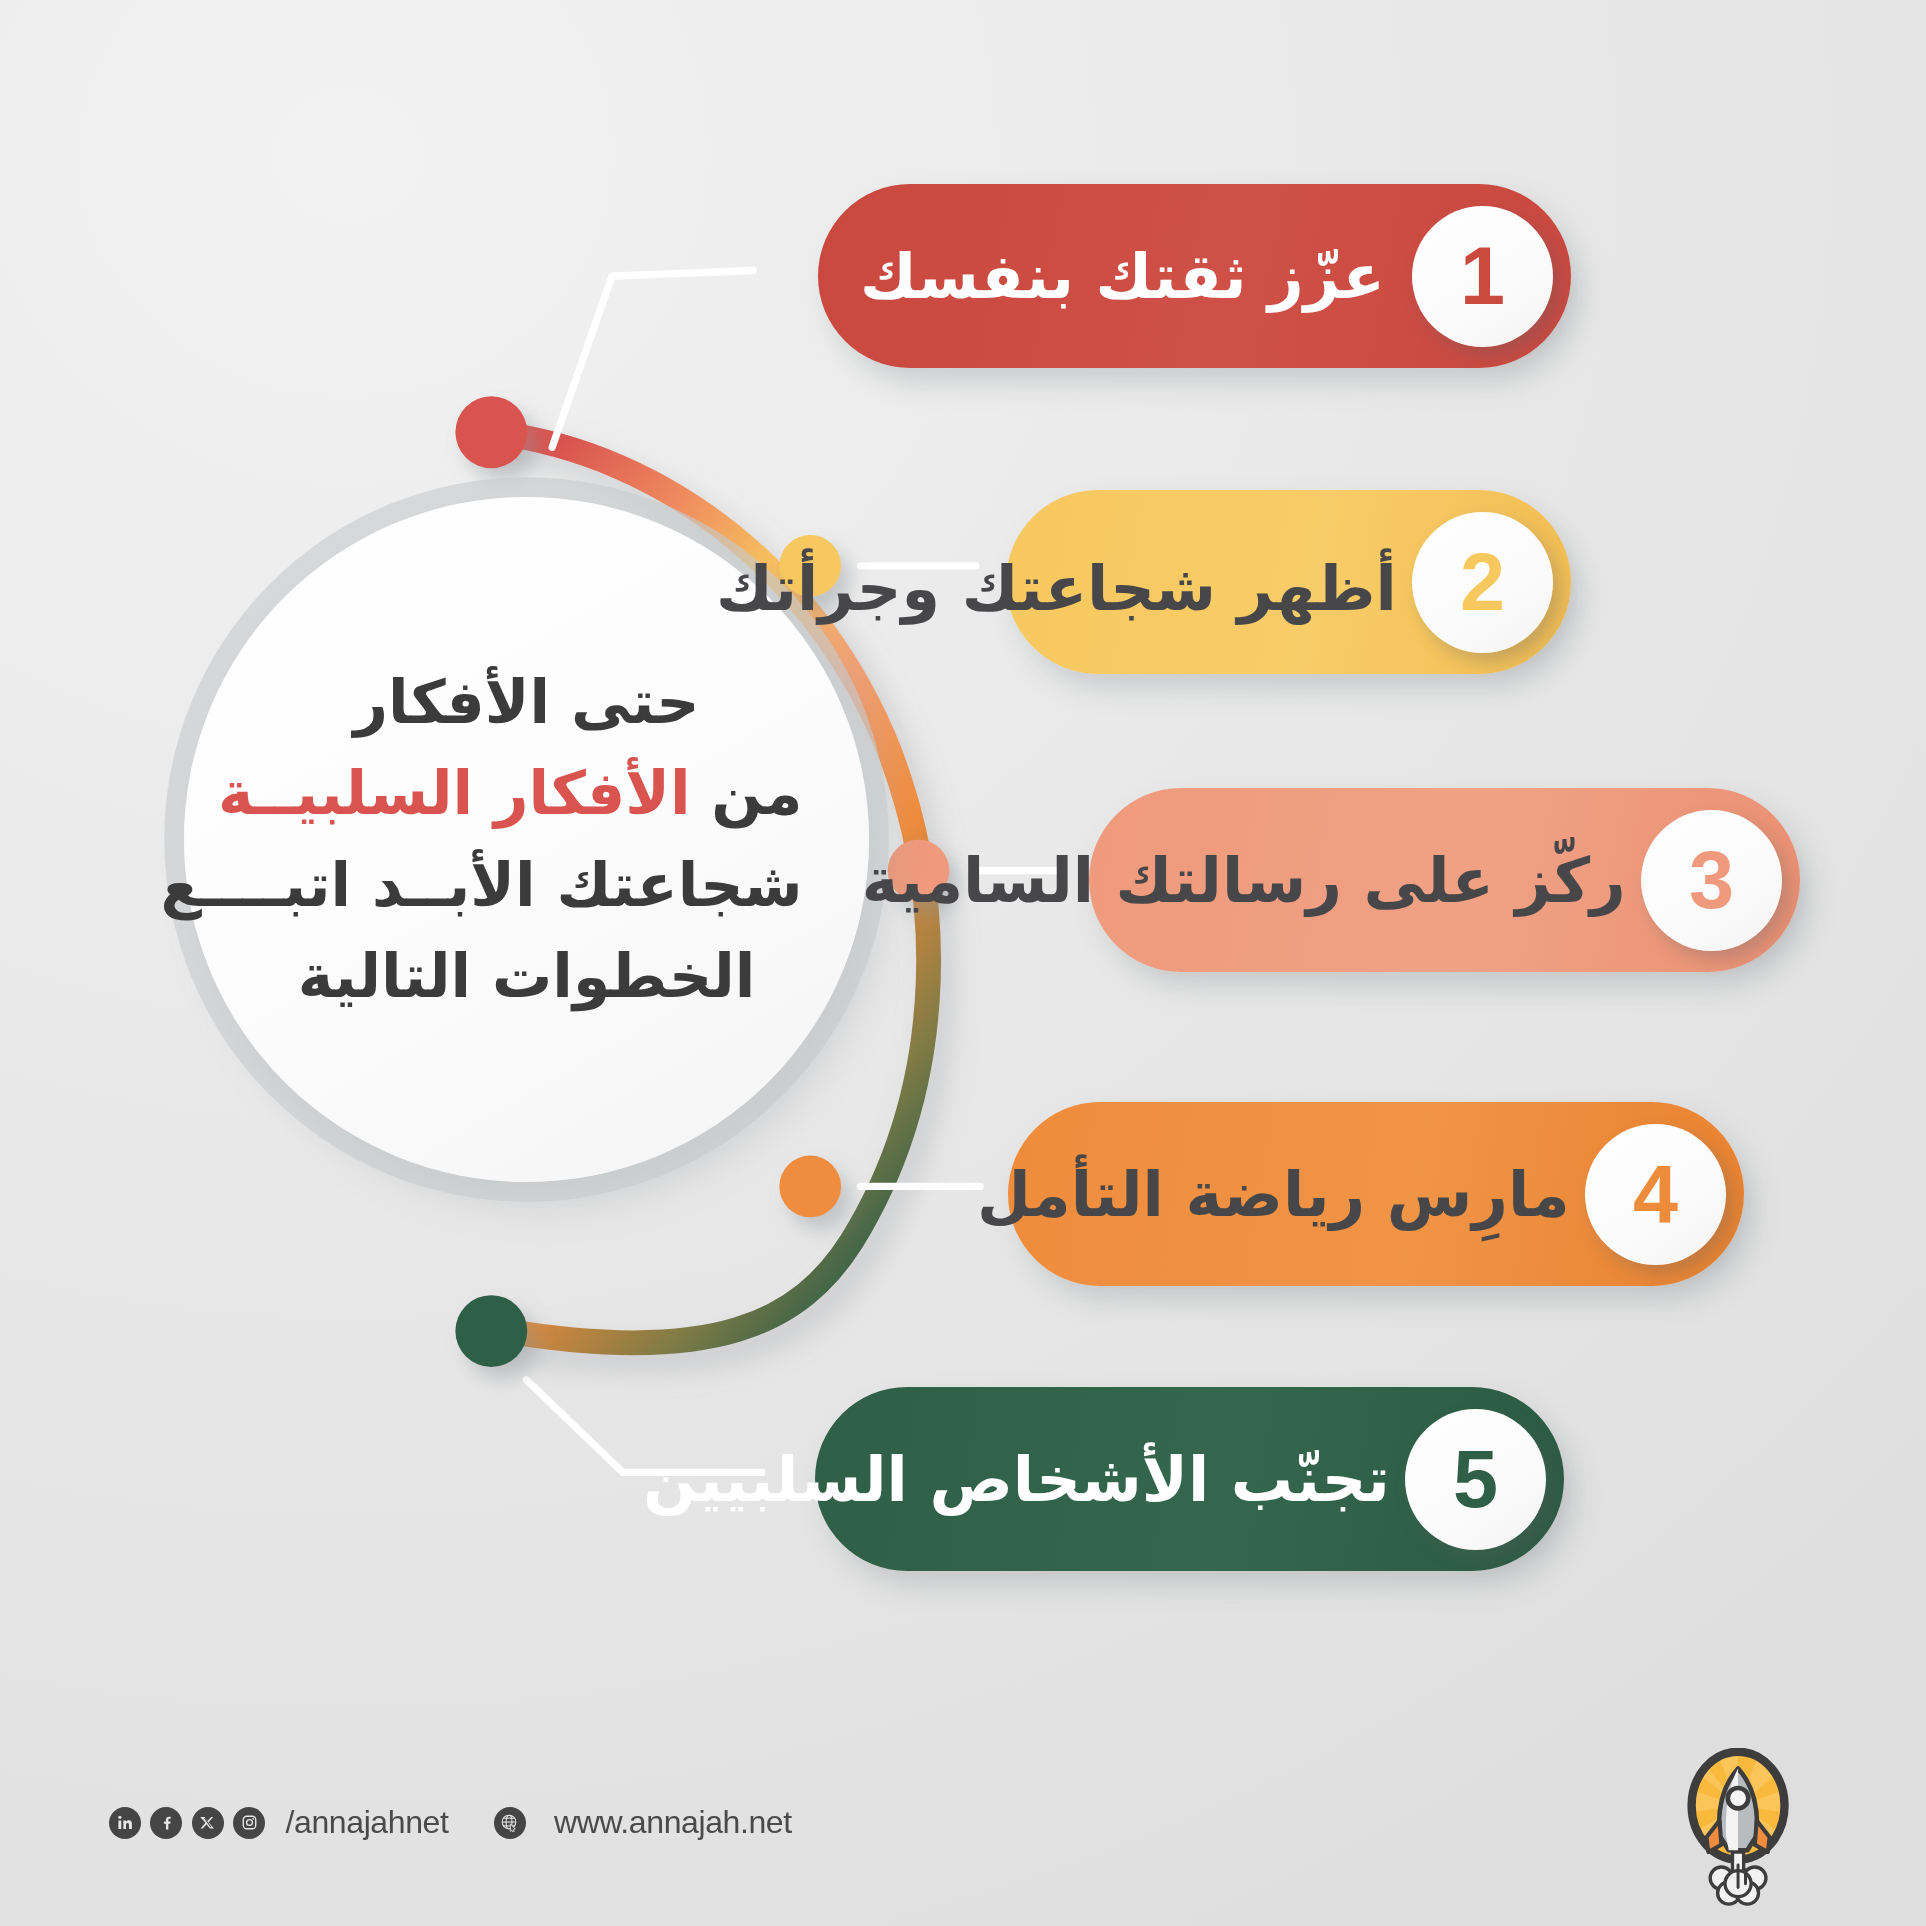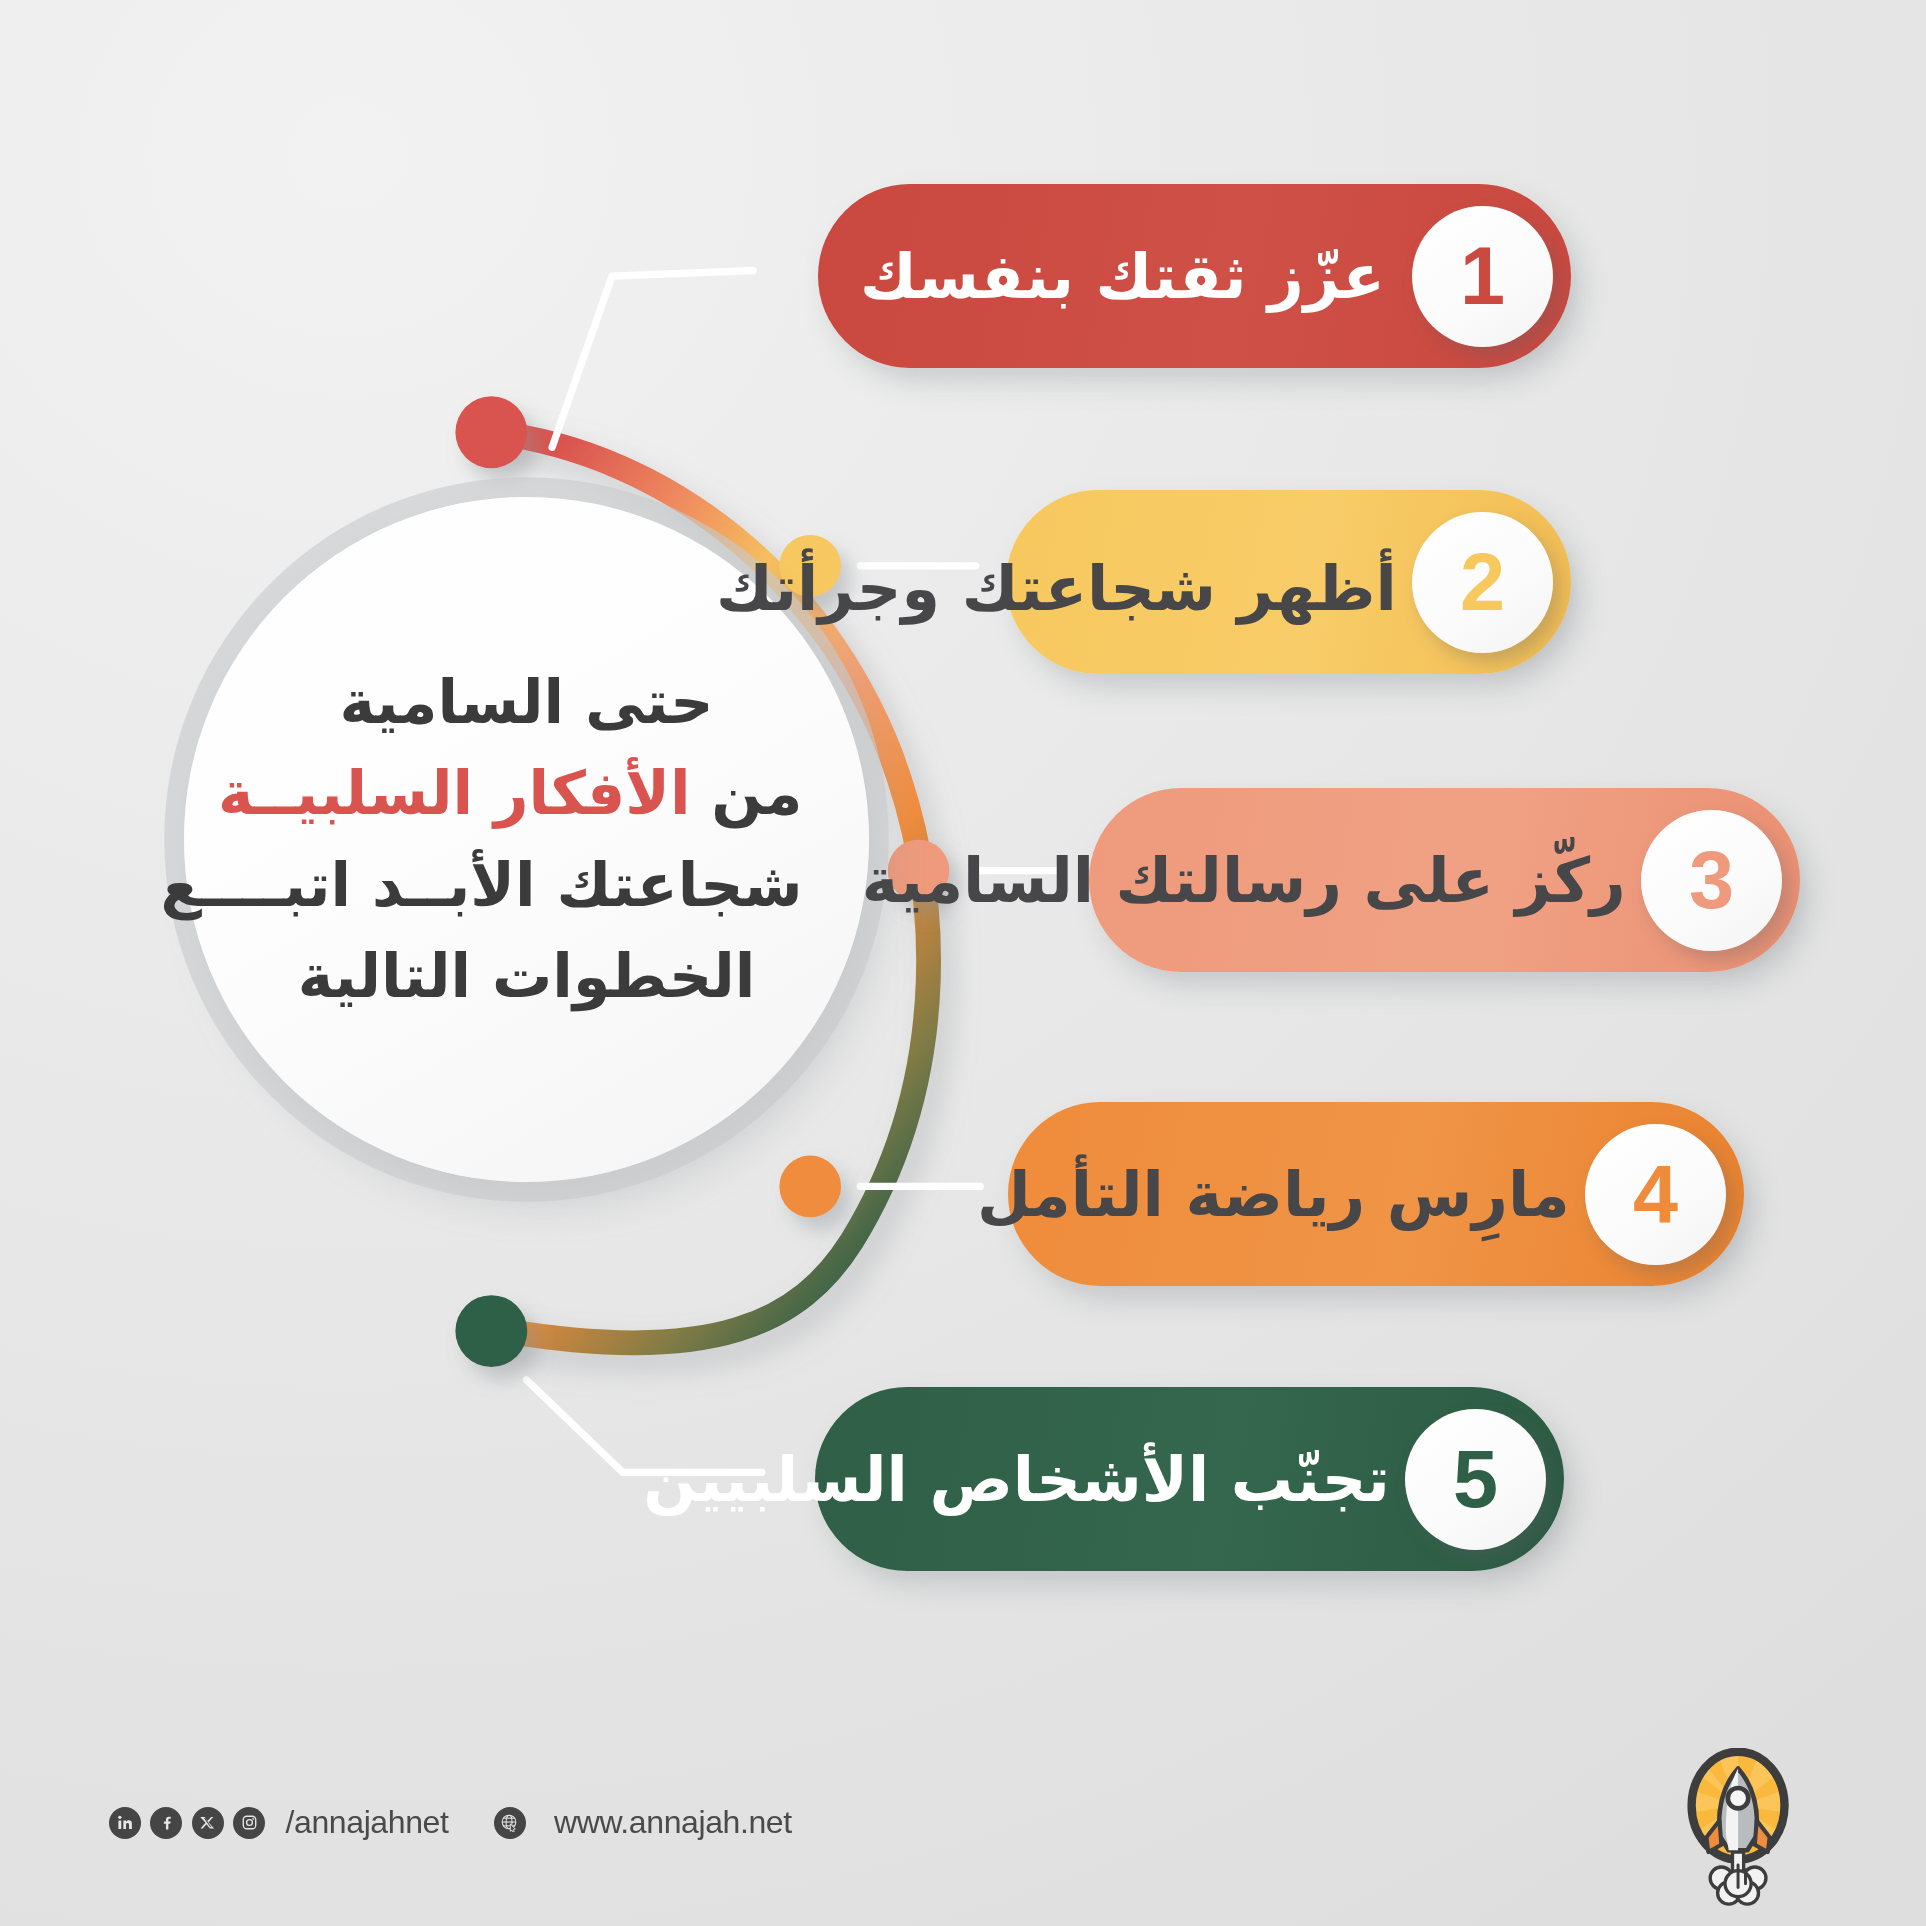--- a/index.html
+++ b/index.html
@@ -185,21 +185,21 @@
 
     <circle cx="1148" cy="1010" r="84" fill="#d9534f" filter="url(#dotshadow)"></circle>
     <circle cx="1893" cy="1322" r="72" fill="#f7c85e" filter="url(#dotshadow)"></circle>
     <circle cx="2146" cy="2034" r="72" fill="#ef9a7c" filter="url(#dotshadow)"></circle>
     <circle cx="1893" cy="2772" r="72" fill="#ef8c3c" filter="url(#dotshadow)"></circle>
     <circle cx="1148" cy="3110" r="84" fill="#2f5f47" filter="url(#dotshadow)"></circle>
   </svg>
 
   <div class="hub">
     <div class="hub-inner">
-      <div class="hub-line">حتى السامية</div>
+      <div class="hub-line">حتى الأفكار</div>
       <div class="hub-line"><span>من </span><span class="accent">الأفكار السلبيــة</span></div>
       <div class="hub-line">شجاعتك الأبــد اتبــــع</div>
       <div class="hub-line">الخطوات التالية</div>
     </div>
   </div>
 
   <div class="pill" id="pill-1">
     <div class="badge">1</div>
     <div class="ptext">عزّز ثقتك بنفسك</div>
   </div>

